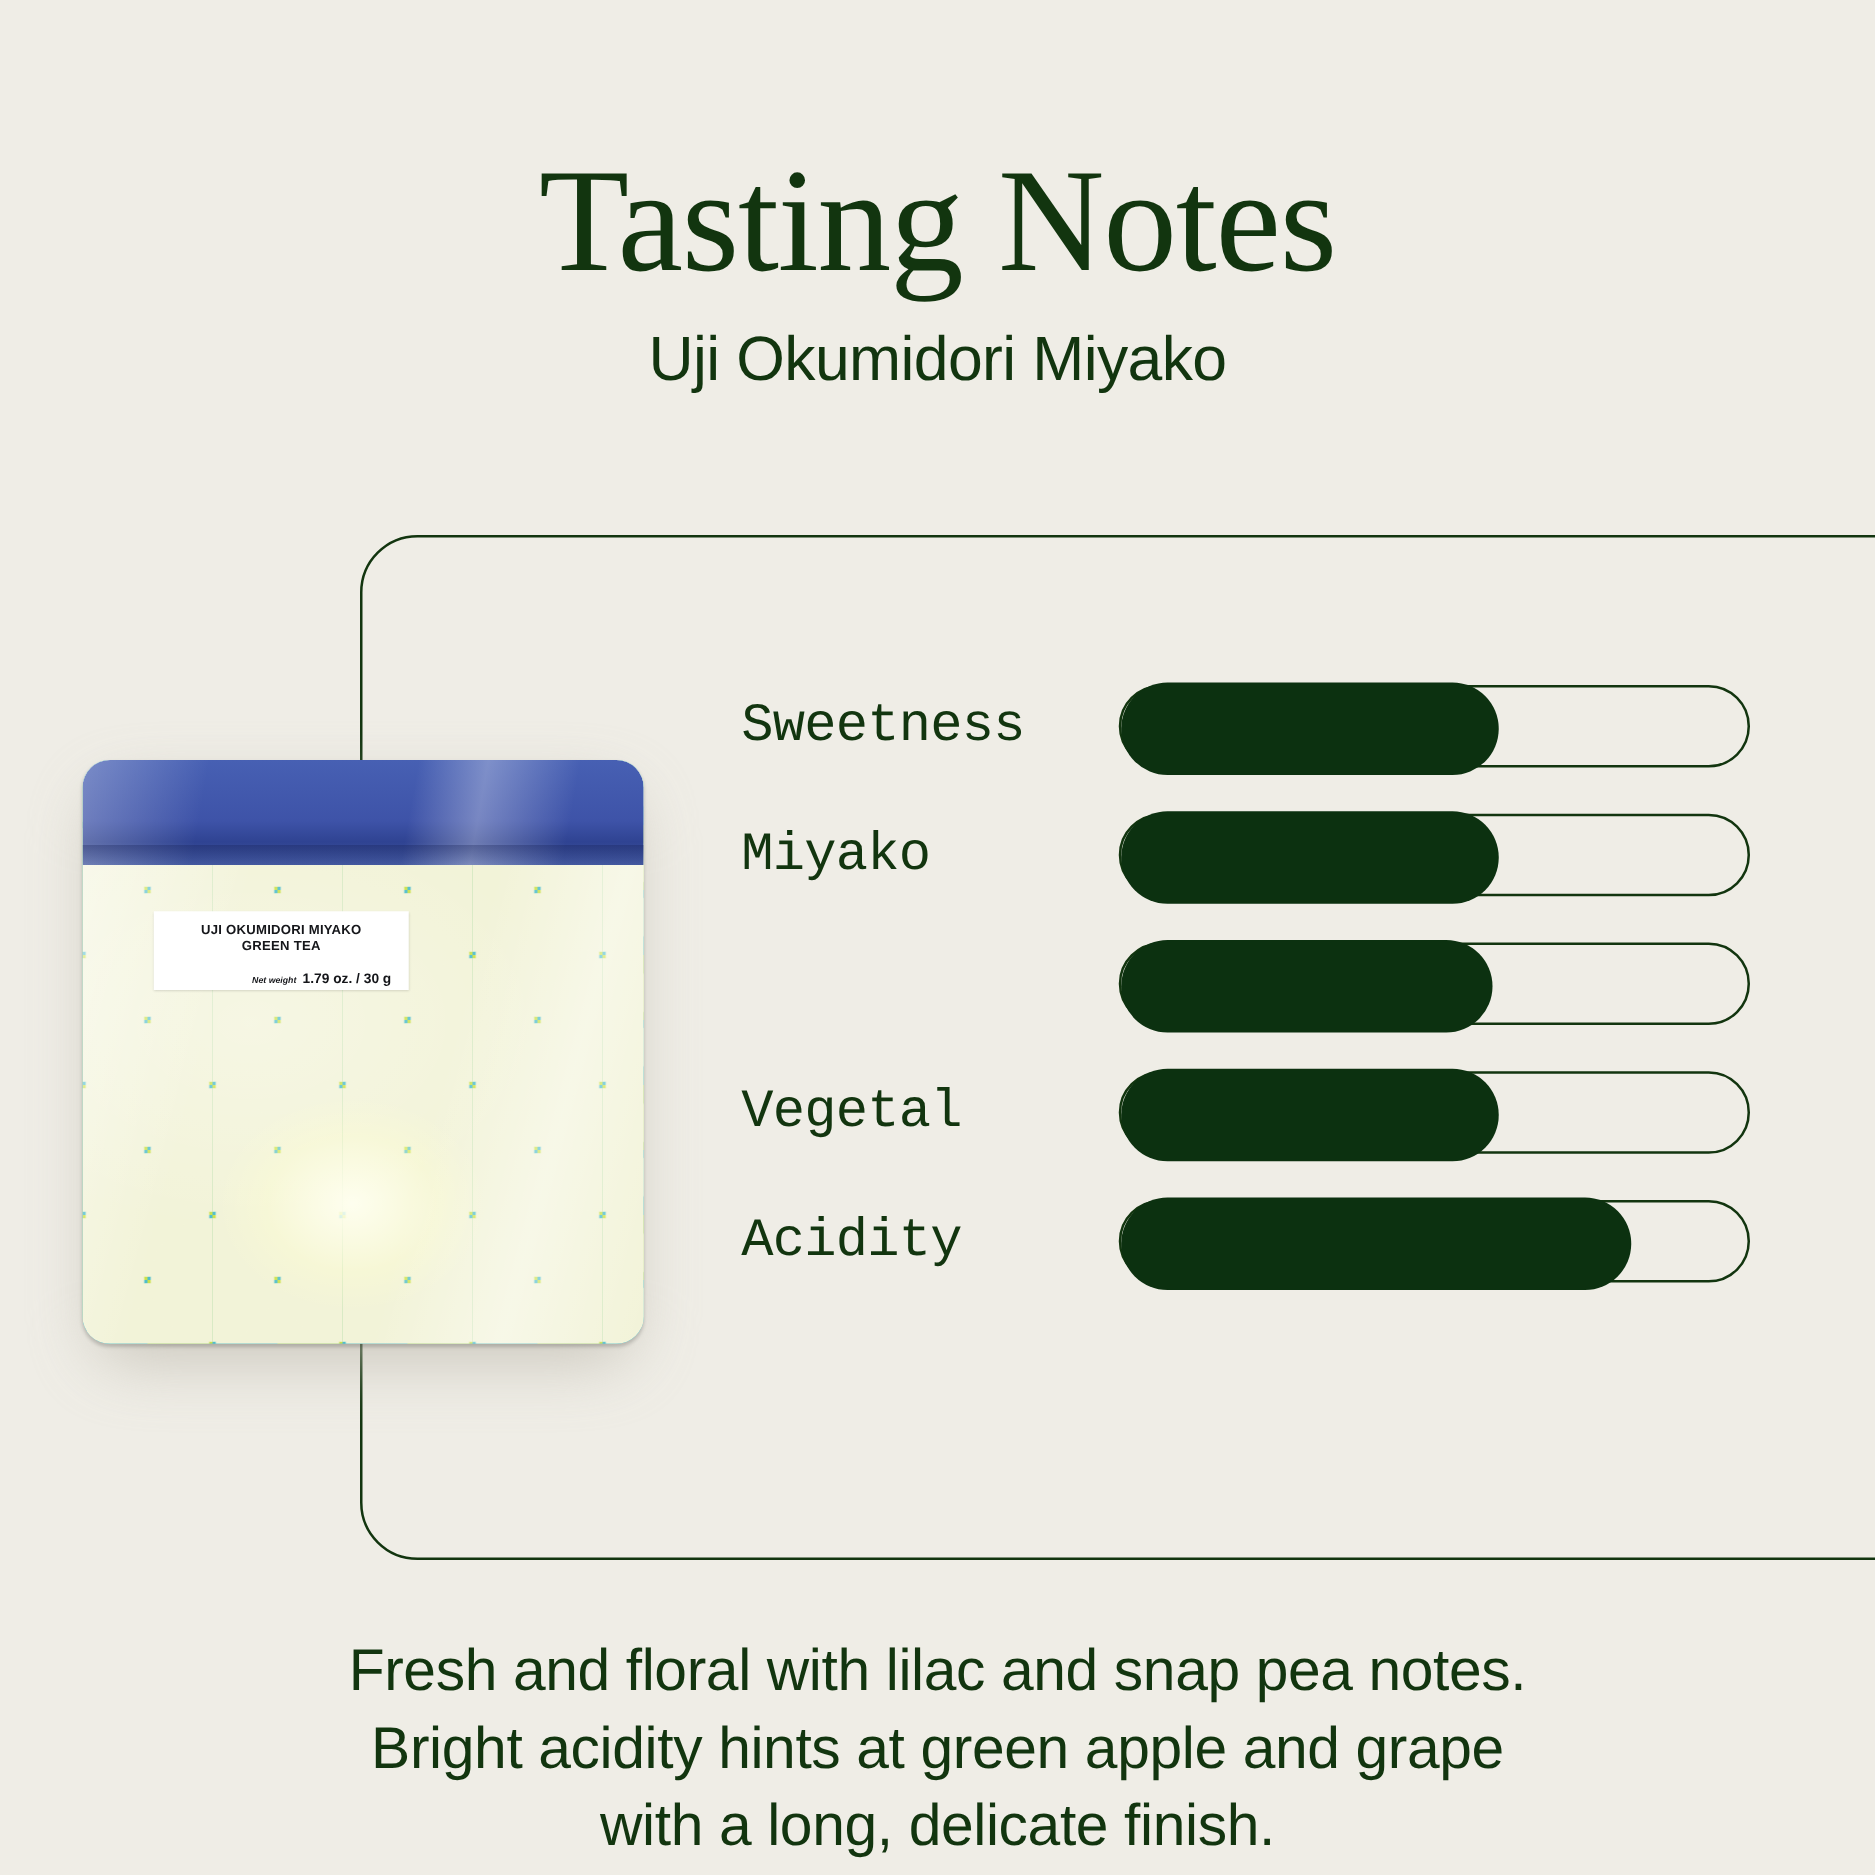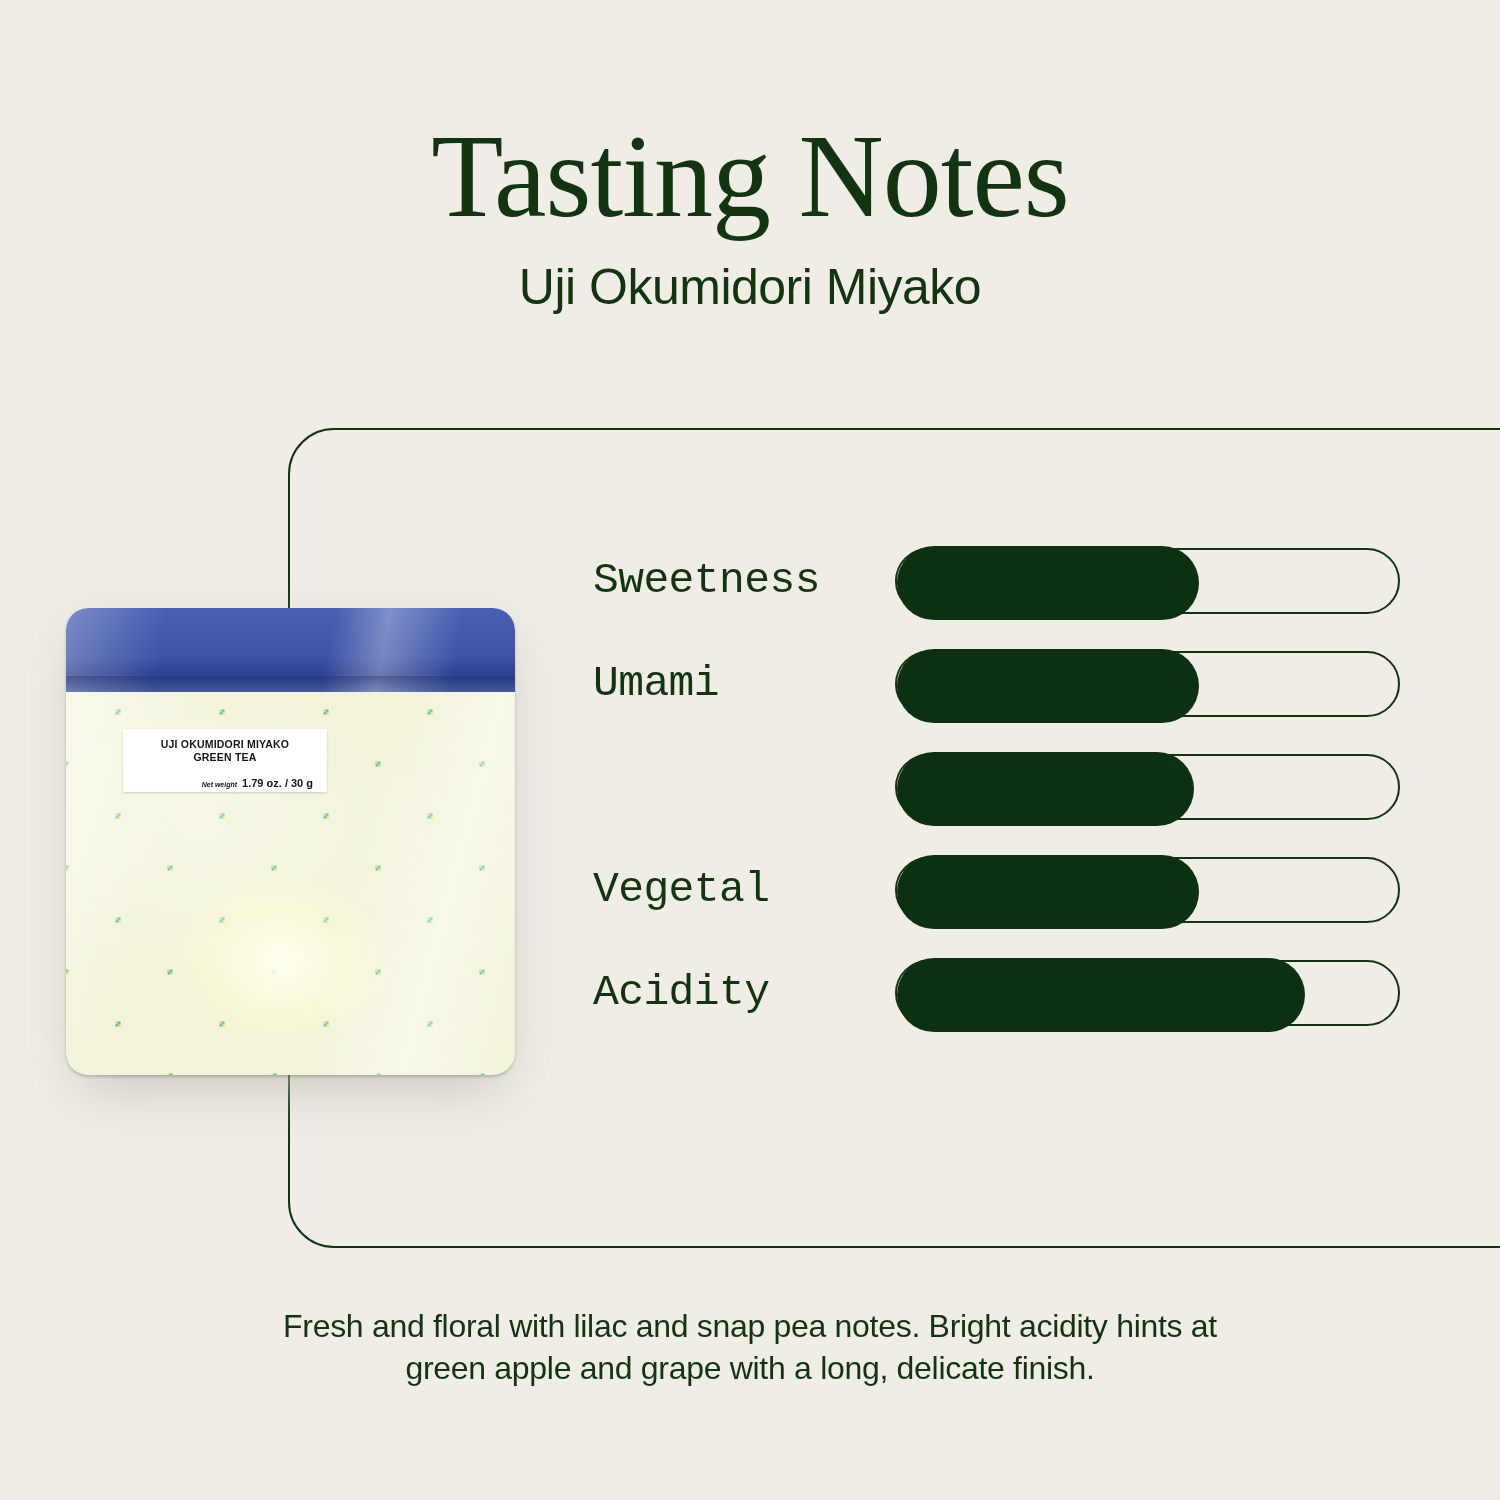--- a/index.html
+++ b/index.html
@@ -212,21 +212,21 @@
   }
 
   
   .description {
     position: absolute;
     left: 250px;
     top: 1305px;
     width: 1000px;
     text-align: center;
     font-family: "Liberation Sans", sans-serif;
-    font-size: 32px;
+    font-size: 47px;
     line-height: 1.32;
     color: #12350F;
     letter-spacing: -0.3px;
   }
 </style>
 </head>
 <body>
 
 <div class="header">
   <h1 class="page-title">Tasting Notes</h1>
@@ -256,21 +256,21 @@
 
   <div class="attr-row">
     <div class="attr-label">Sweetness</div>
     <div class="attr-track">
       <div class="attr-fill" style="width: 301.95px;"></div>
     </div>
   </div>
 
 
   <div class="attr-row">
-    <div class="attr-label">Umami</div>
+    <div class="attr-label">Miyako</div>
     <div class="attr-track">
       <div class="attr-fill" style="width: 301.95px;"></div>
     </div>
   </div>
 
   <div class="attr-row">
     <div class="attr-track">
       <div class="attr-fill" style="width: 296.9px;"></div>
     </div>
   </div>

